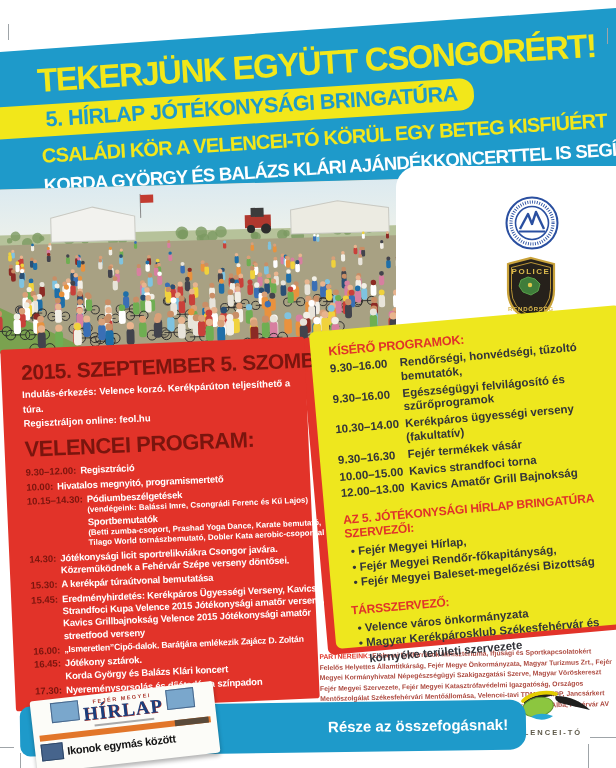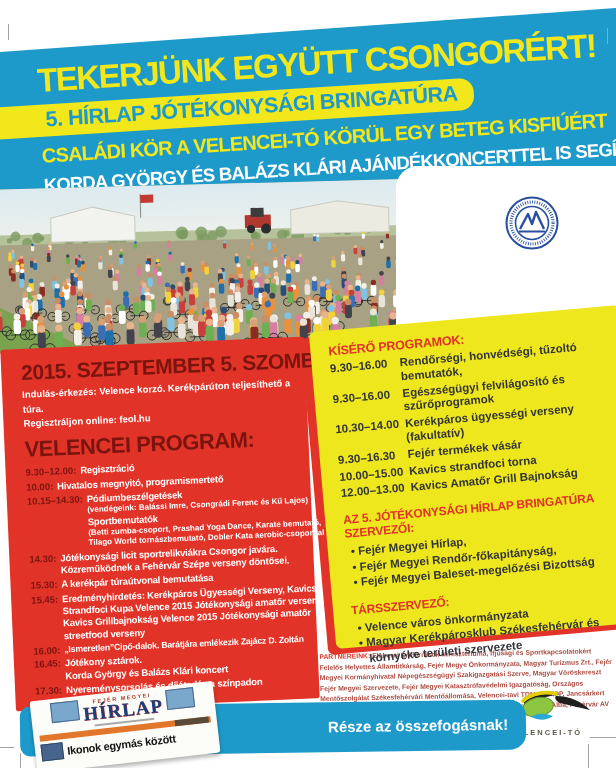--- a/index.html
+++ b/index.html
@@ -820,20 +820,30 @@
   <div id="logo-road">
     <svg viewBox="0 0 54 54" width="54" height="54">
       <circle cx="27" cy="27" r="25.5" fill="#ffffff" stroke="#2a4fa0" stroke-width="2"></circle>
       <circle cx="27" cy="27" r="21" fill="none" stroke="#2a4fa0" stroke-width="3.2" stroke-dasharray="0.9 1.5"></circle>
       <circle cx="27" cy="27" r="16.5" fill="#ffffff" stroke="#2a4fa0" stroke-width="1.6"></circle>
       <path d="M15 33 L23 18 L27 28 L31 16 L39 33" fill="none" stroke="#2a4fa0" stroke-width="2.4" stroke-linejoin="round"></path>
       <path d="M14 35.5 H40" stroke="#2a4fa0" stroke-width="2"></path>
     </svg>
   </div>
 
+  <div id="logo-police">
+    <svg viewBox="0 0 54 66" width="54" height="66">
+      <path d="M27 2 L50 8 L50 34 Q50 56 27 64 Q4 56 4 34 L4 8 Z" fill="#26211b" stroke="#c9a23a" stroke-width="2.2"></path>
+      <path d="M27 6.5 L46.5 11.5 L46.5 33.5 Q46.5 52.5 27 59.8 Q7.5 52.5 7.5 33.5 L7.5 11.5 Z" fill="none" stroke="#c9a23a" stroke-width="0.9"></path>
+      <text x="27" y="18" text-anchor="middle" font-size="8" font-weight="bold" fill="#ddbb4e" letter-spacing="1.5" font-family="Liberation Sans,sans-serif">POLICE</text>
+      <path d="M17 24 L24 21 L31 23 L36 28 L34 35 L27 39 L19 36 L15 30 Z" fill="#3f7d3a" stroke="#58a04a" stroke-width="1"></path>
+      <circle cx="26" cy="29" r="2.2" fill="#e0c94e"></circle>
+      <text x="27" y="55" text-anchor="middle" font-size="6" font-weight="bold" fill="#ddbb4e" letter-spacing="0.8" font-family="Liberation Sans,sans-serif">RENDŐRSÉG</text>
+    </svg>
+  </div>
 
   <div id="redpanel">
     <div class="r-title">2015. SZEPTEMBER 5. SZOMBAT</div>
     <div class="r-meta">
       <div>Indulás-érkezés: Velence korzó. Kerékpárúton teljesíthető a túra.</div>
       <div>Regisztráljon online: feol.hu</div>
     </div>
     <div class="r-prog">VELENCEI PROGRAM:</div>
     <div id="schedule">
         <div class="p-row">

